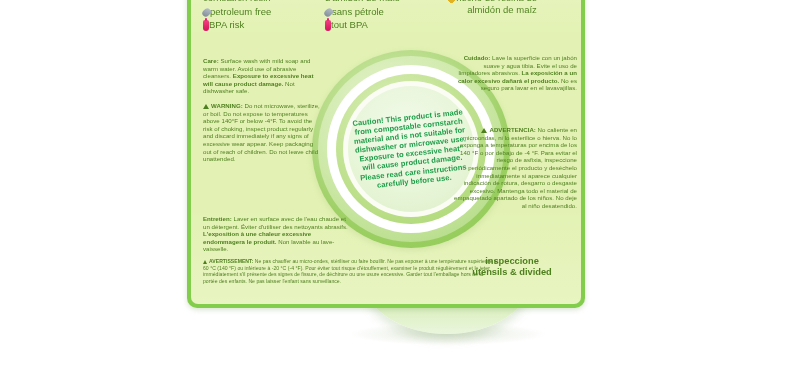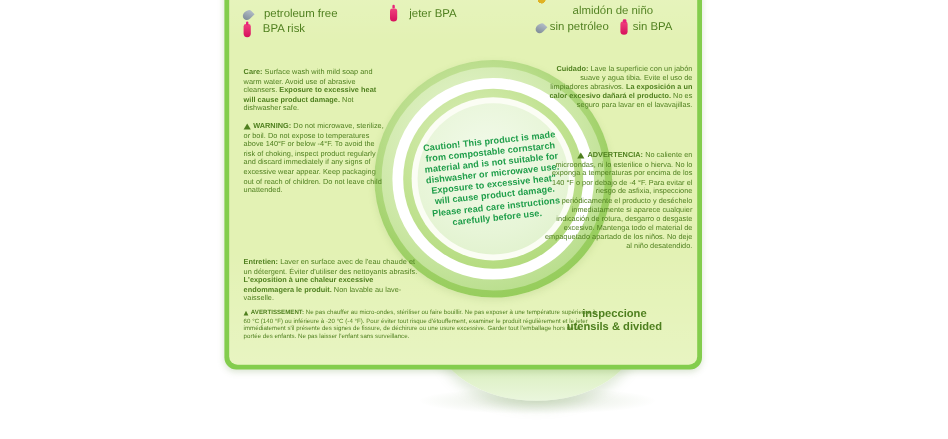--- a/index.html
+++ b/index.html
@@ -68,21 +68,21 @@
     z-index: 4;
   }
   .feat-col { position: relative; }
   .col-en { width: 118px; }
   .col-fr { width: 118px; }
   .col-es { width: 132px; }
 
   .feat-line {
     display: flex;
     align-items: flex-start;
-    gap: 10px;
+    gap: 0;
     margin-bottom: 2px;
     color: #4e7f1e;
     font-size: 9.5px;
     line-height: 11.5px;
     white-space: nowrap;
   }
   .feat-line.wrapcut { white-space: normal; }
   .feat-cut { opacity: .97; }
   .inline-pair { display:flex; gap:10px; align-items:flex-start; }
 
@@ -226,41 +226,35 @@
             <span class="ico ico-bottle"></span>
             <span class="feat-txt">BPA risk</span>
           </div>
         </div>
 
         <div class="feat-col col-fr">
           <div class="feat-line feat-cut">
             <span class="feat-txt">d'amidon de maïs</span>
           </div>
           <div class="feat-line">
+            <span class="ico ico-drop"></span>
+            <span class="feat-txt">sans pétrole</span>
+          </div>
+          <div class="feat-line">
             <span class="ico ico-bottle"></span>
-            <span class="feat-txt">jeter BPA</span>
+            <span class="feat-txt">tout BPA</span>
           </div>
         </div>
 
         <div class="feat-col col-es">
           <div class="feat-line wrapcut feat-cut">
             <span class="ico ico-corn"></span>
             <span>
               <span class="feat-txt">hecho de resina de</span><br>
-              <span class="feat-txt" style="padding-left:11px">almidón de niño</span>
-            </span>
-          </div>
-          <div class="feat-line inline-pair">
-            <span style="display:flex;gap:4px;align-items:flex-start">
-              <span class="ico ico-drop"></span>
-              <span class="feat-txt">sin petróleo</span>
-            </span>
-            <span style="display:flex;gap:4px;align-items:flex-start">
-              <span class="ico ico-bottle"></span>
-              <span class="feat-txt">sin BPA</span>
+              <span class="feat-txt" style="padding-left:11px">almidón de maíz</span>
             </span>
           </div>
         </div>
 
       </div>
 
       <div class="body-block tiny" id="care-en">
         <span class="lead">Care:</span><span> Surface wash with mild soap and warm water. Avoid use of abrasive cleansers. </span><span class="em">Exposure to excessive heat will cause product damage.</span><span> Not dishwasher safe.</span>
       </div>
 

